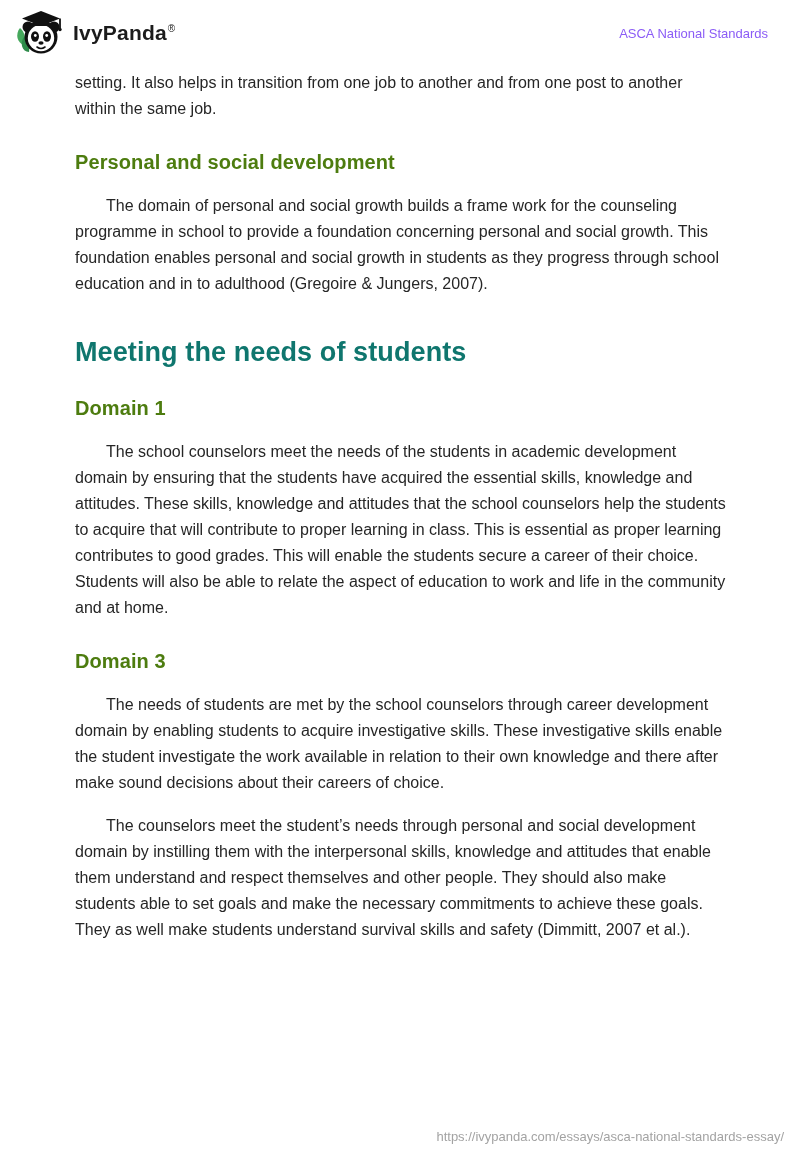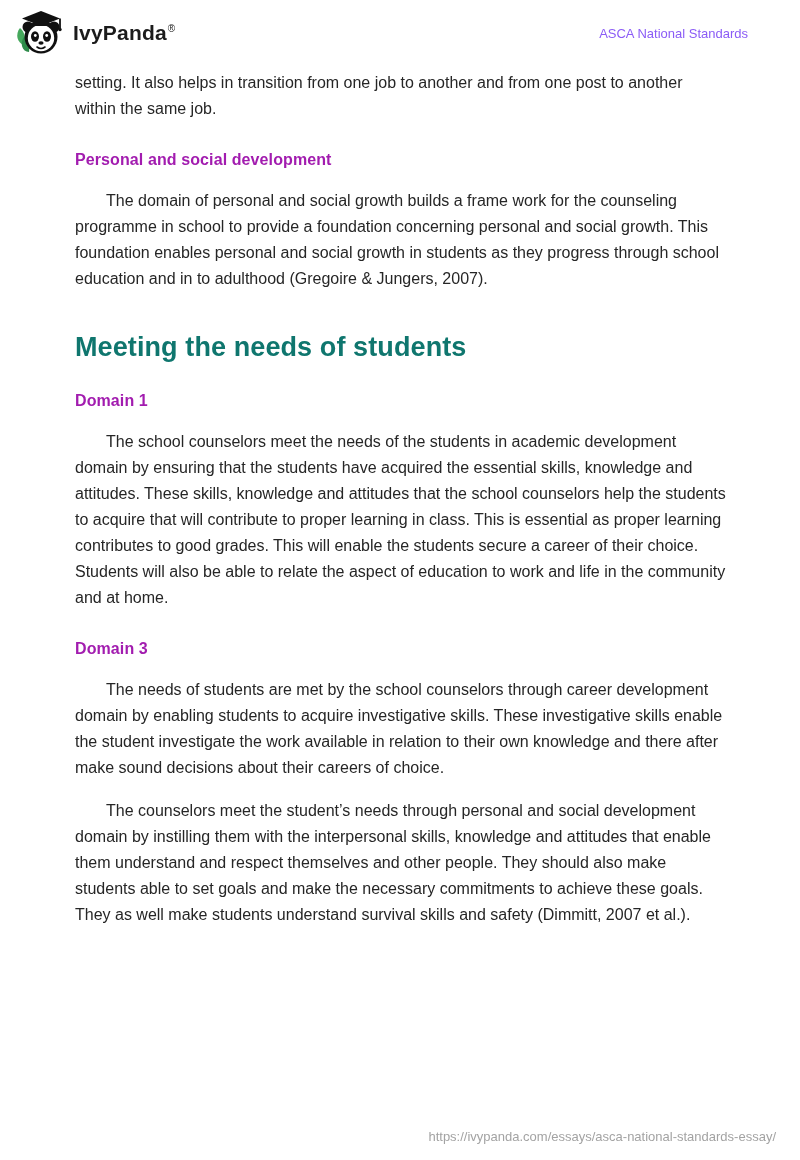--- a/index.html
+++ b/index.html
@@ -11,21 +11,21 @@
     overflow: hidden;
     font-family: "Liberation Sans", sans-serif;
     color: #222222;
     -webkit-font-smoothing: antialiased;
   }
   
   .page-header {
     display: flex;
     align-items: center;
     justify-content: space-between;
-    padding: 10px 52px 6px 14px;
+    padding: 10px 32px 6px 14px;
     height: 62px;
   }
   .brand {
     display: flex;
     align-items: center;
     gap: 9px;
     cursor: pointer;
   }
   .logo-wrap { width: 50px; height: 50px; display: block; }
   .logo-wrap svg { width: 100%; height: 100%; display: block; }
@@ -57,30 +57,30 @@
   }
   .content p.indent { text-indent: 31px; margin-top: 16px; }
   .content h1 {
     font-size: 27px;
     font-weight: bold;
     color: #0f766e;
     margin: 40px 0 23px 0;
     letter-spacing: 0.1px;
   }
   .content h2 {
-    font-size: 16px;
+    font-size: 20px;
     font-weight: bold;
-    color: #a21caf;
+    color: #4d7c0f;
     margin: 29px 0 19px 0;
     letter-spacing: 0.1px;
   }
   
   .page-footer {
     position: absolute;
-    right: 24px;
+    right: 16px;
     bottom: 16px;
     font-size: 13px;
     color: #a3a3a3;
   }
 </style>
 </head>
 <body>
 
 <header class="page-header">
   <div class="brand">

